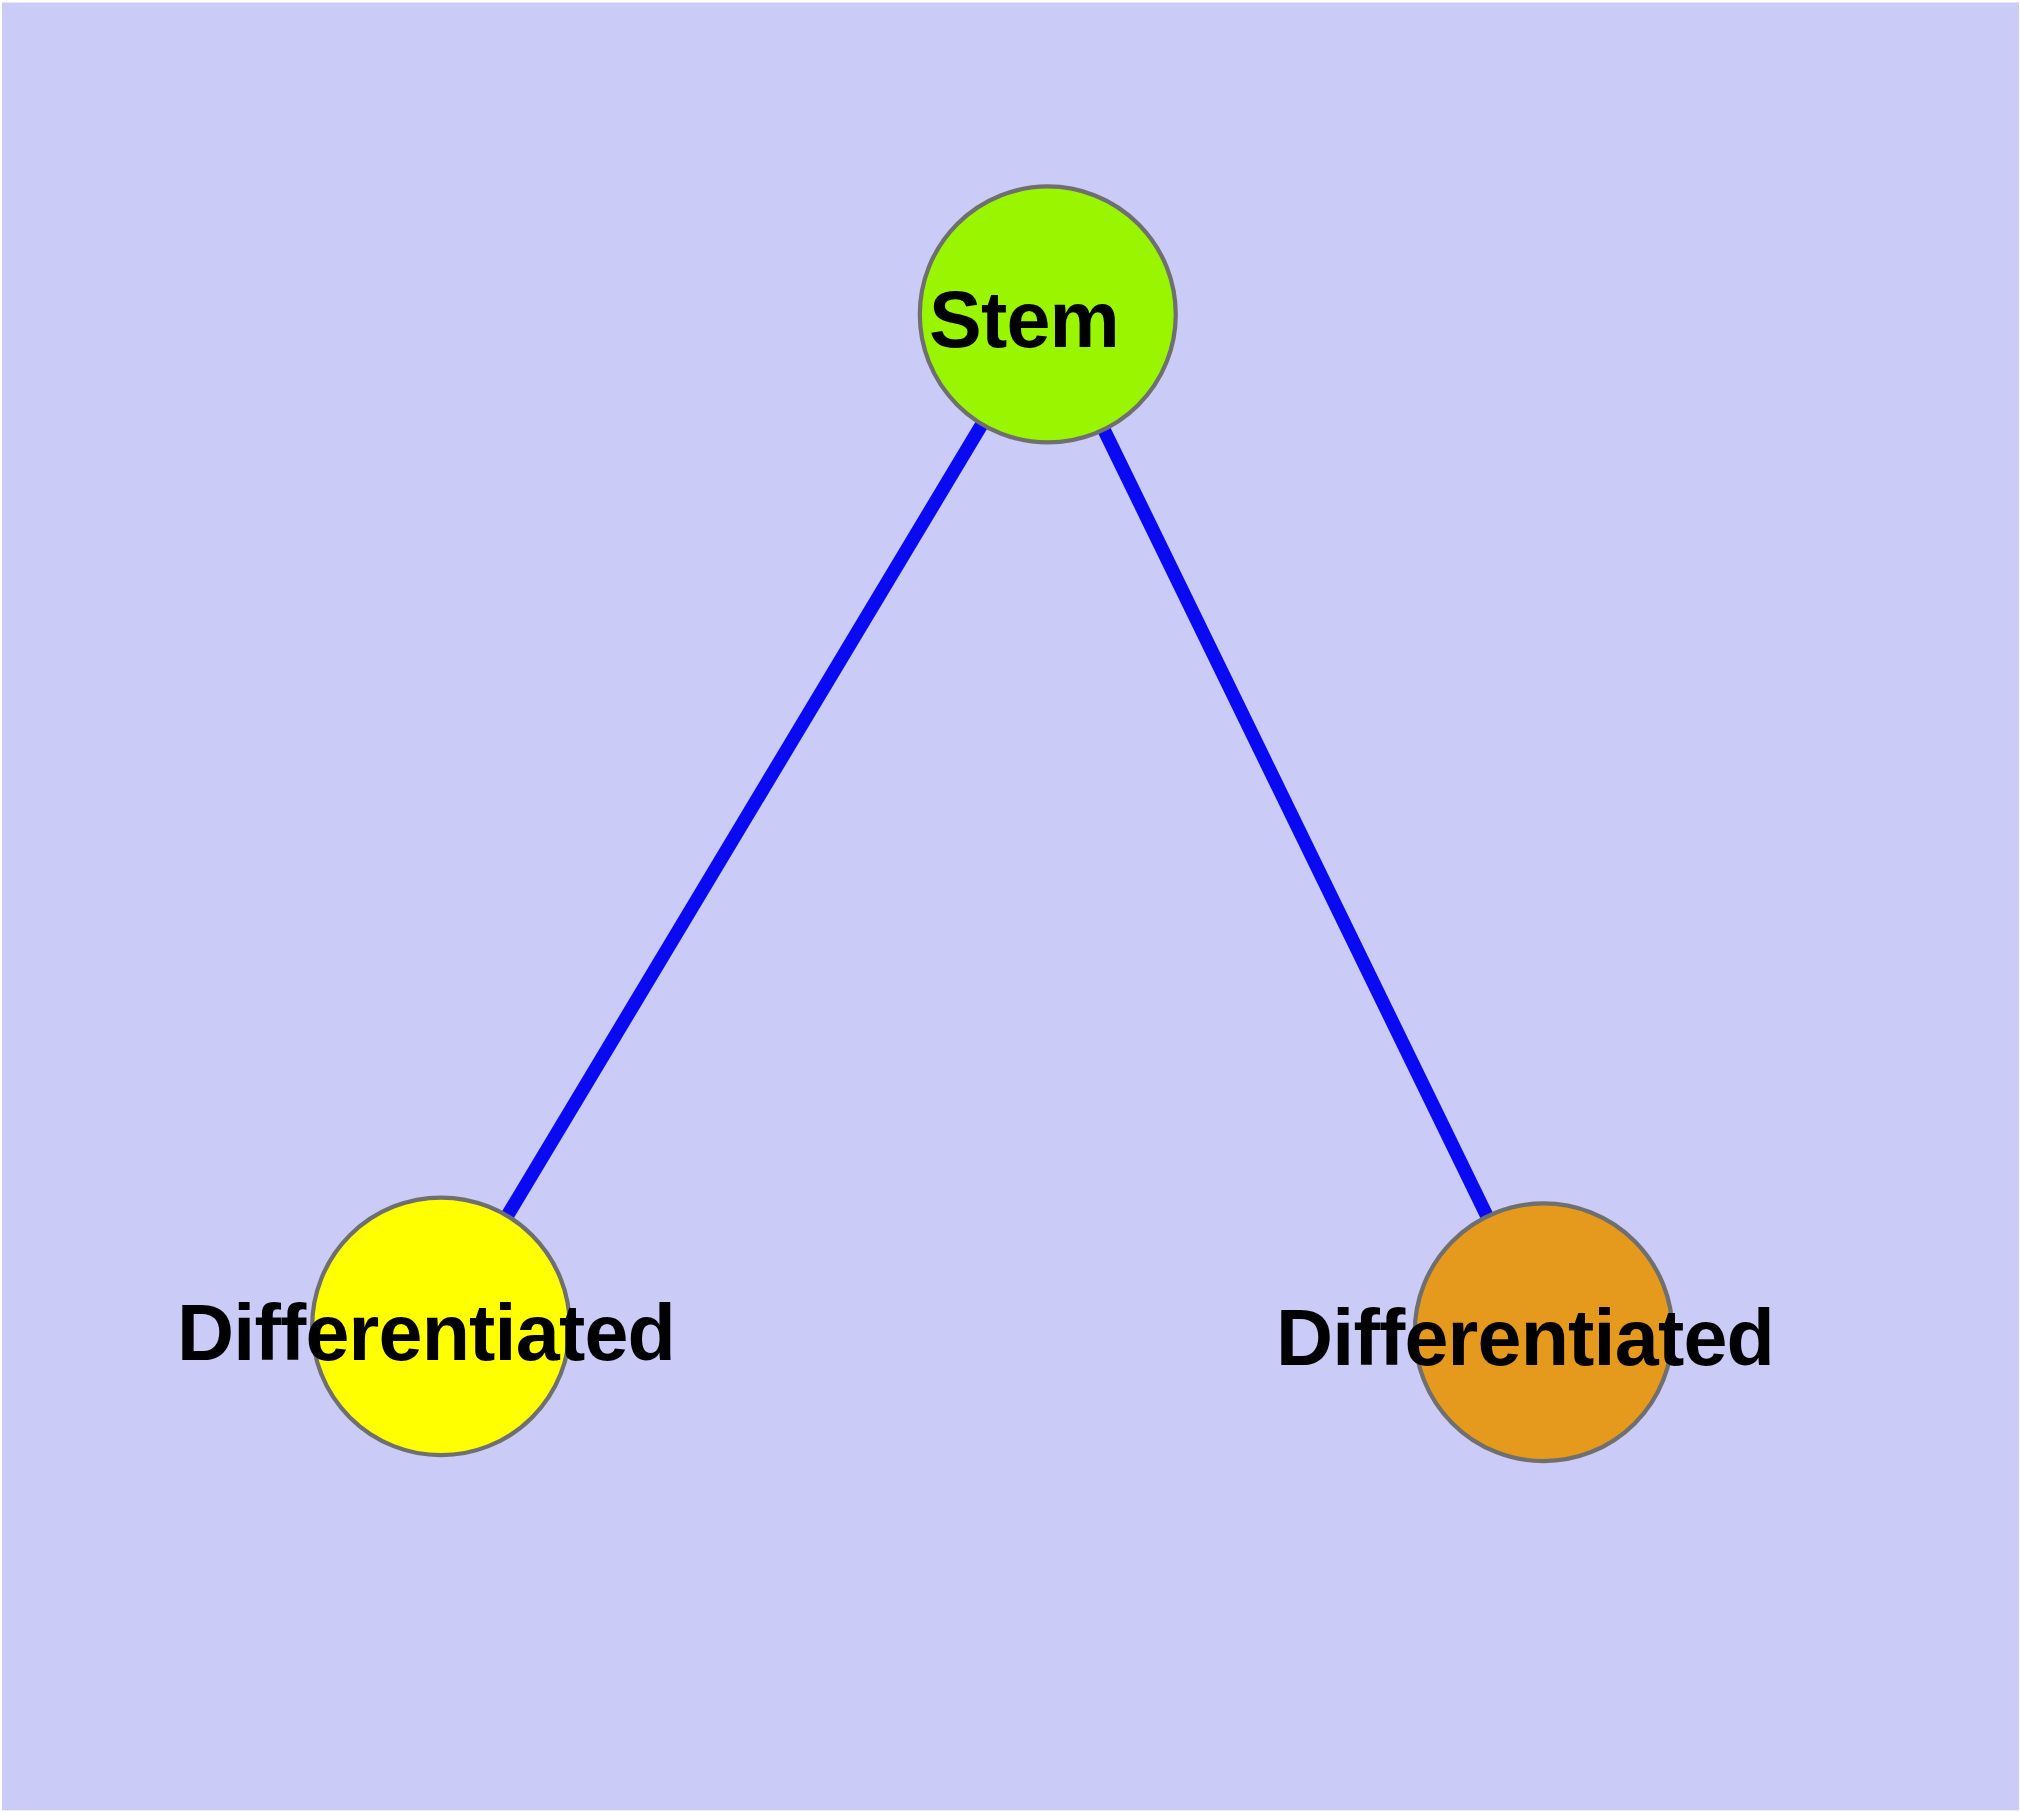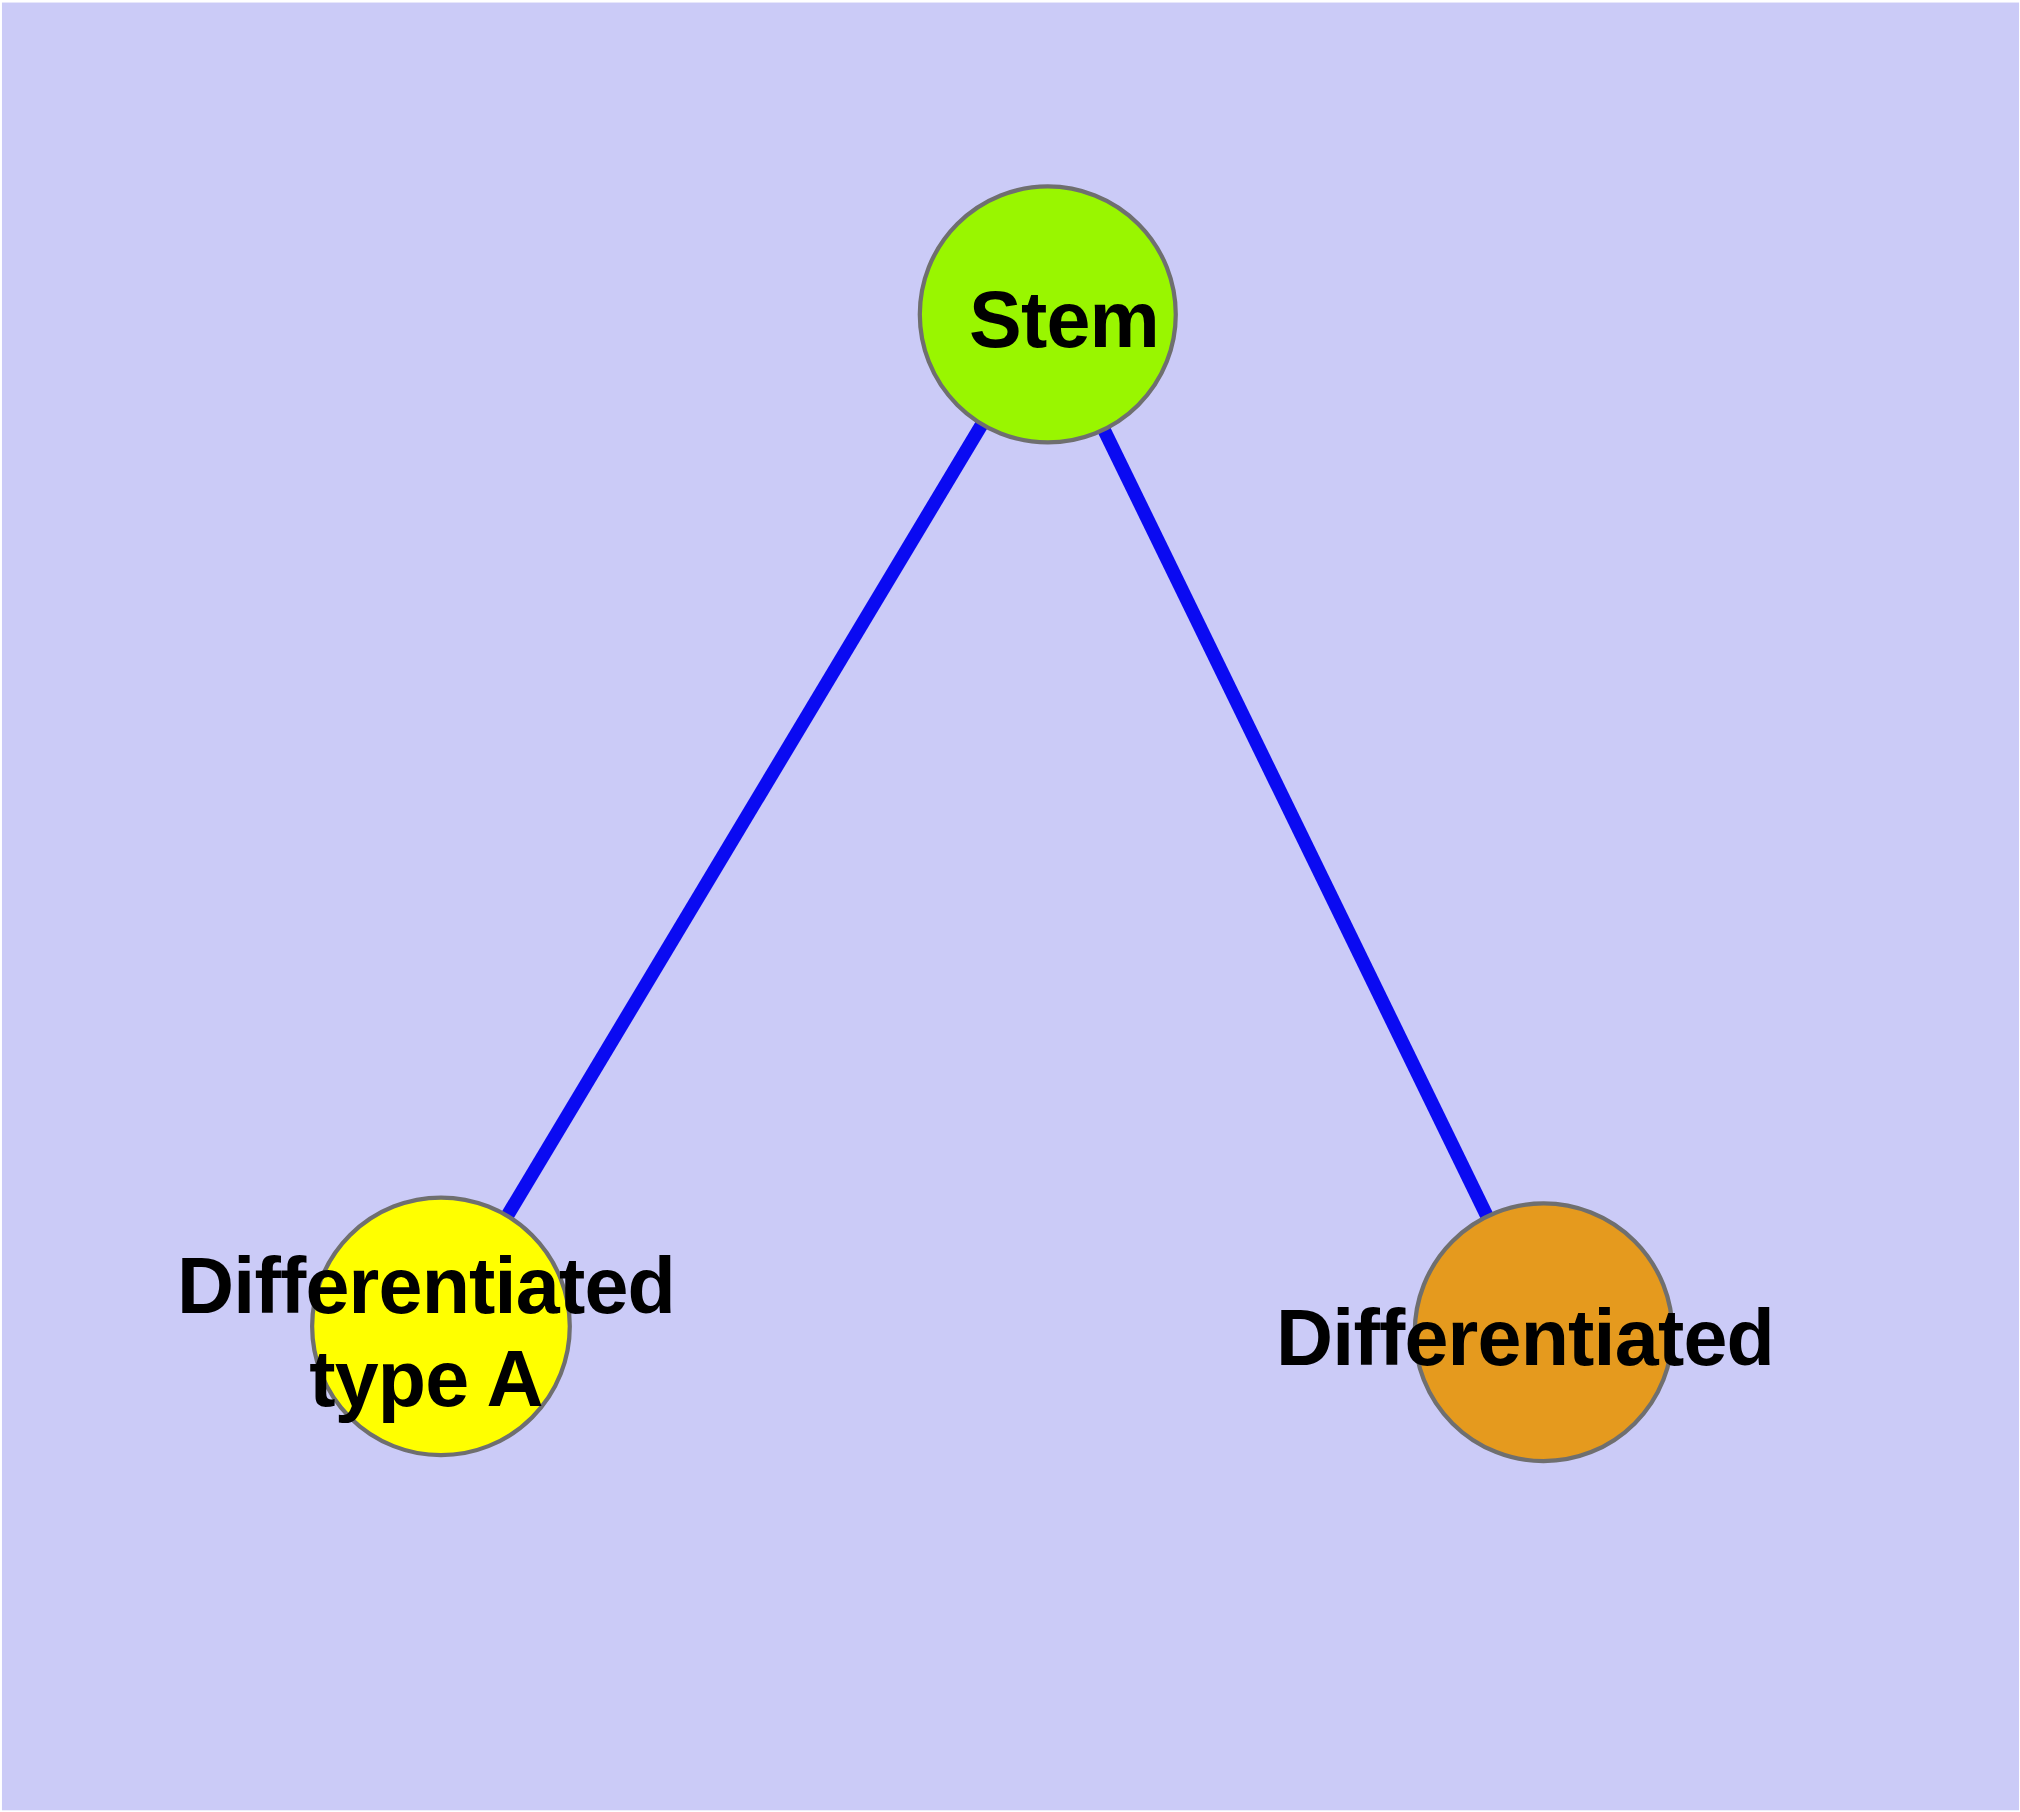--- a/index.html
+++ b/index.html
@@ -61,27 +61,26 @@
 
     <line class="edge" x1="1236" y1="371" x2="1821" y2="1572" stroke="#0a0af2"></line>
 
     <circle class="node-circle" cx="1236" cy="371" r="151" fill="#99f600" stroke="#6f6f6f"></circle>
 
     <circle class="node-circle" cx="520" cy="1565" r="152" fill="#ffff00" stroke="#6f6f6f"></circle>
 
     <circle class="node-circle" cx="1821" cy="1572" r="152" fill="#e59a1e" stroke="#6f6f6f"></circle>
   </svg>
 
-  <div class="node-label" style="left:1064px; top:319px;text-align:center;">
+  <div class="node-label" style="left:1024px; top:319px;text-align:center;">
     <span class="line">Stem</span>
   </div>
 
   <div class="node-label" style="left:426px; top:1332px;">
     <span class="line">Differentiated</span>
-    <span class="line">type A</span>
   </div>
 
   <div class="node-label" style="left:1525px; top:1337px;">
     <span class="line">Differentiated</span>
   </div>
 
 </div>
 
 
 </body></html>

